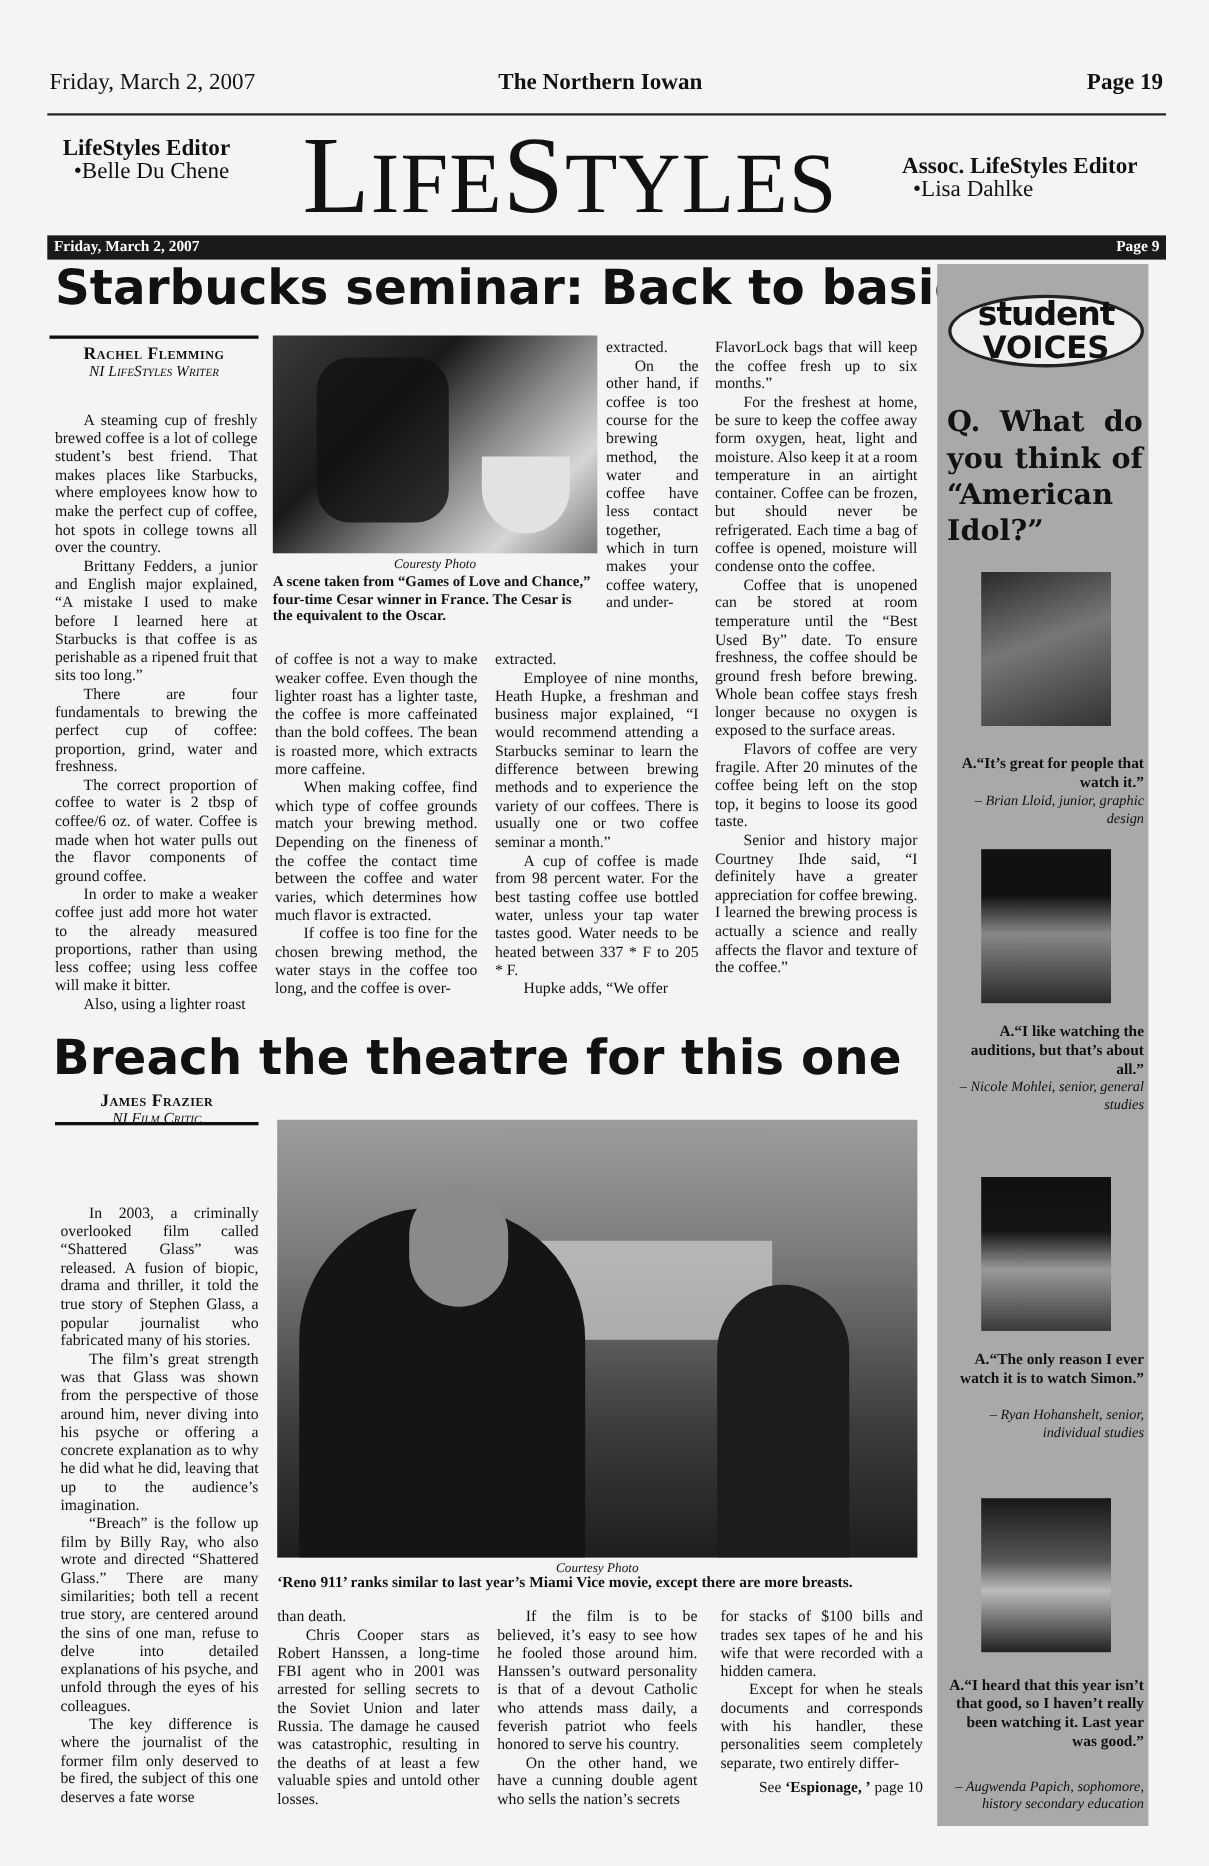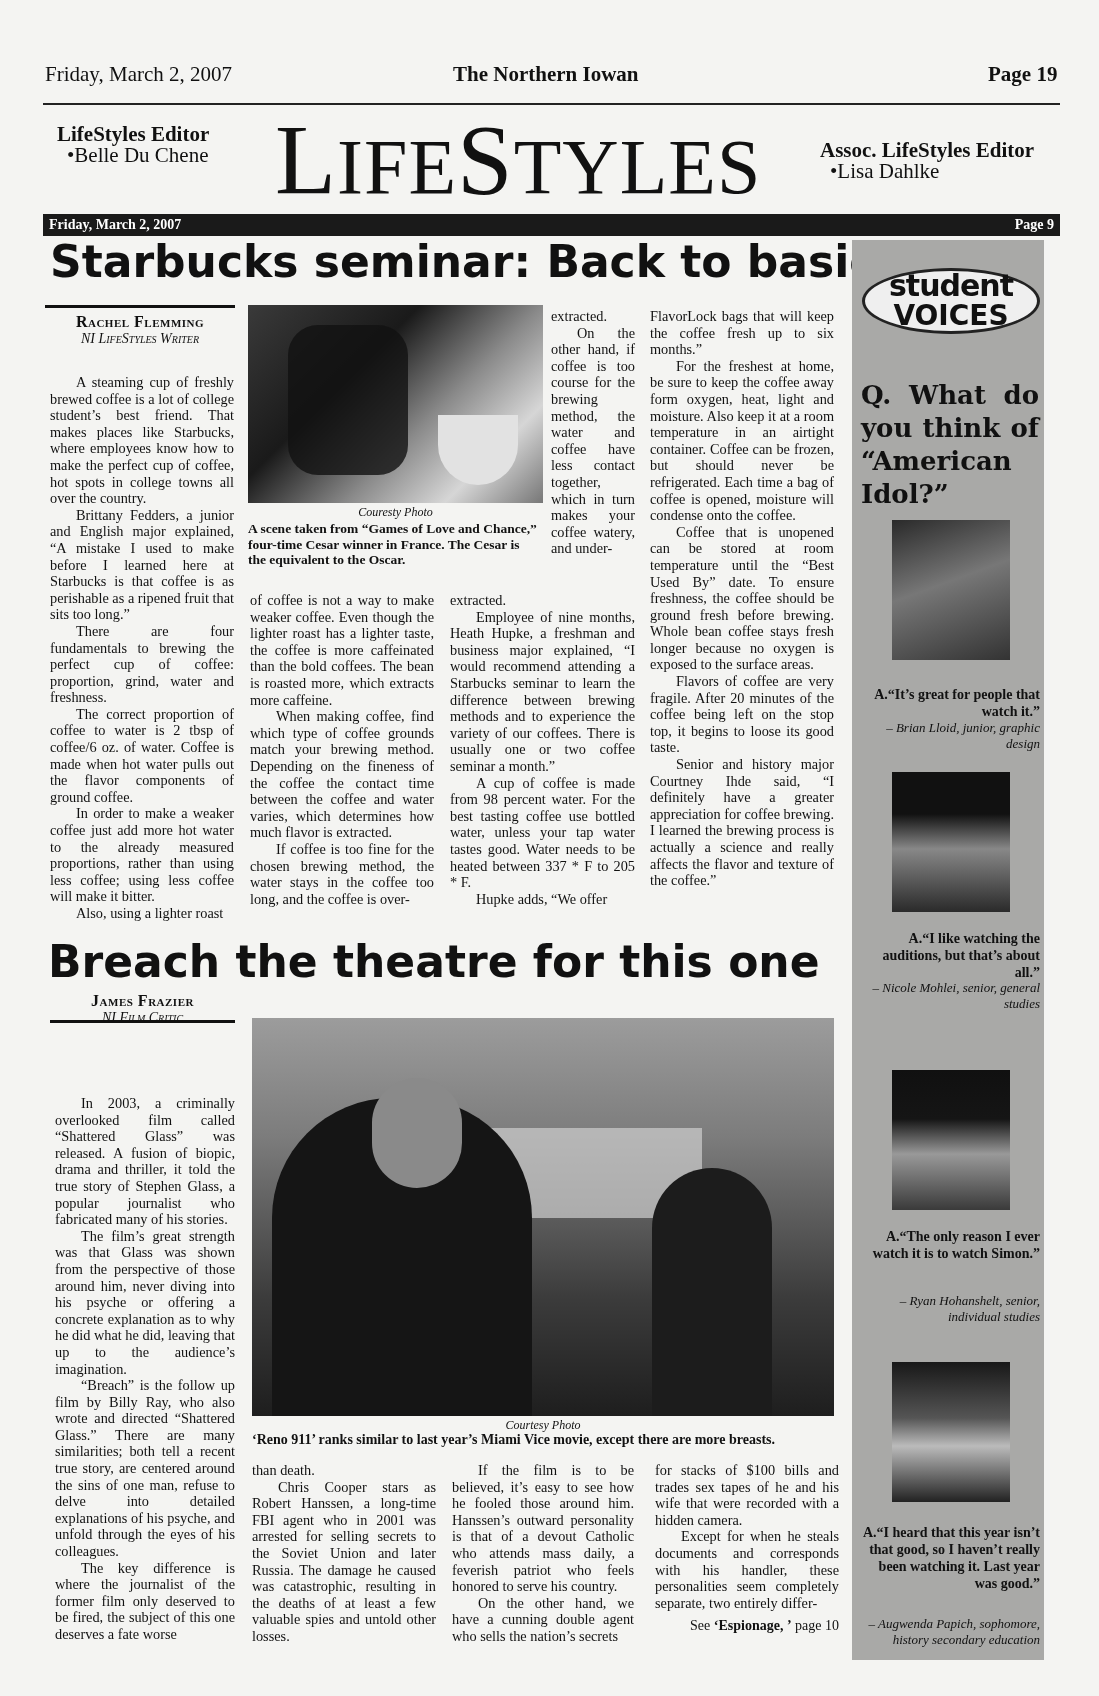--- a/index.html
+++ b/index.html
@@ -22,21 +22,21 @@
   .byline { position:absolute; text-align:center; font-family:"Liberation Serif", serif; }
   .byline .name { font-size:16px; font-weight:bold; font-variant:small-caps; letter-spacing:0.5px; }
   .byline .role { font-size:14px; font-style:italic; font-variant:small-caps; }
   .byrule { position:absolute; height:3px; background:#111; }
   .photo { position:absolute; background:#555; overflow:hidden; }
   .credit { position:absolute; font-family:"Liberation Serif", serif; font-style:italic; font-size:12px; text-align:center; }
   .caption { position:absolute; font-family:"Liberation Serif", serif; font-weight:bold; font-size:13.5px; line-height:15.5px; }
   .sidebar { position:absolute; left:852px; top:240px; width:192px; height:1420px; background:#a9a9a7; }
   .sv-logo { position:absolute; left:10px; top:28px; width:172px; height:60px; background:#efefef; border-radius:50%;
              border:3px solid #222; text-align:center; font-family:"DejaVu Sans", sans-serif; font-weight:bold; line-height:30px; }
-  .sv-q { position:absolute; left:9px; top:128px; width:178px; font-family:"DejaVu Serif", serif; font-weight:bold; font-size:26px; line-height:33px; text-align:justify;margin-top:11px; }
+  .sv-q { position:absolute; left:9px; top:128px; width:178px; font-family:"DejaVu Serif", serif; font-weight:bold; font-size:26px; line-height:33px; text-align:justify; }
   .sv-photo { position:absolute; width:118px; height:140px; background:#222; left:40px; }
   .sv-ans { position:absolute; left:8px; width:180px; text-align:right; font-family:"Liberation Serif", serif; font-weight:bold; font-size:14px; line-height:17px; }
   .sv-attr { position:absolute; left:8px; width:180px; text-align:right; font-family:"Liberation Serif", serif; font-style:italic; font-size:13px; line-height:16px; }
 </style>
 </head>
 <body>
 
 <div class="abs hdr-top" style="left:45px;">Friday, March 2, 2007</div>
 <div class="abs hdr-top" style="left:453px;font-weight:bold;">The Northern Iowan</div>
 <div class="abs hdr-top" style="left:988px;font-weight:bold;">Page 19</div>
@@ -158,18 +158,18 @@
   <div class="sv-photo" style="top:280px;background:linear-gradient(160deg,#2a2a2a,#777 45%,#333);"></div>
   <div class="sv-ans" style="top:446px;">A.“It’s great for people that watch it.”</div>
   <div class="sv-attr" style="top:480px;">– Brian Lloid, junior, graphic design</div>
 
   <div class="sv-photo" style="top:532px;background:linear-gradient(180deg,#111 0%,#111 30%,#888 55%,#2a2a2a);"></div>
   <div class="sv-ans" style="top:690px;">A.“I like watching the auditions, but that’s about all.”</div>
   <div class="sv-attr" style="top:740px;">– Nicole Mohlei, senior, general studies</div>
 
   <div class="sv-photo" style="top:830px;background:linear-gradient(180deg,#101010 0%,#151515 35%,#999 60%,#3a3a3a);"></div>
   <div class="sv-ans" style="top:988px;">A.“The only reason I ever watch it is to watch Simon.”</div>
-  <div class="sv-attr" style="top:1038px;margin-top:15px;">– Ryan Hohanshelt, senior, individual studies</div>
+  <div class="sv-attr" style="top:1038px;">– Ryan Hohanshelt, senior, individual studies</div>
 
   <div class="sv-photo" style="top:1122px;background:linear-gradient(180deg,#181818 0%,#555 40%,#bbb 60%,#222);"></div>
   <div class="sv-ans" style="top:1284px;">A.“I heard that this year isn’t that good, so I haven’t really been watching it. Last year was good.”</div>
   <div class="sv-attr" style="top:1352px;margin-top:24px;">– Augwenda Papich, sophomore, history secondary education</div>
 </div>
 
 </body></html>

